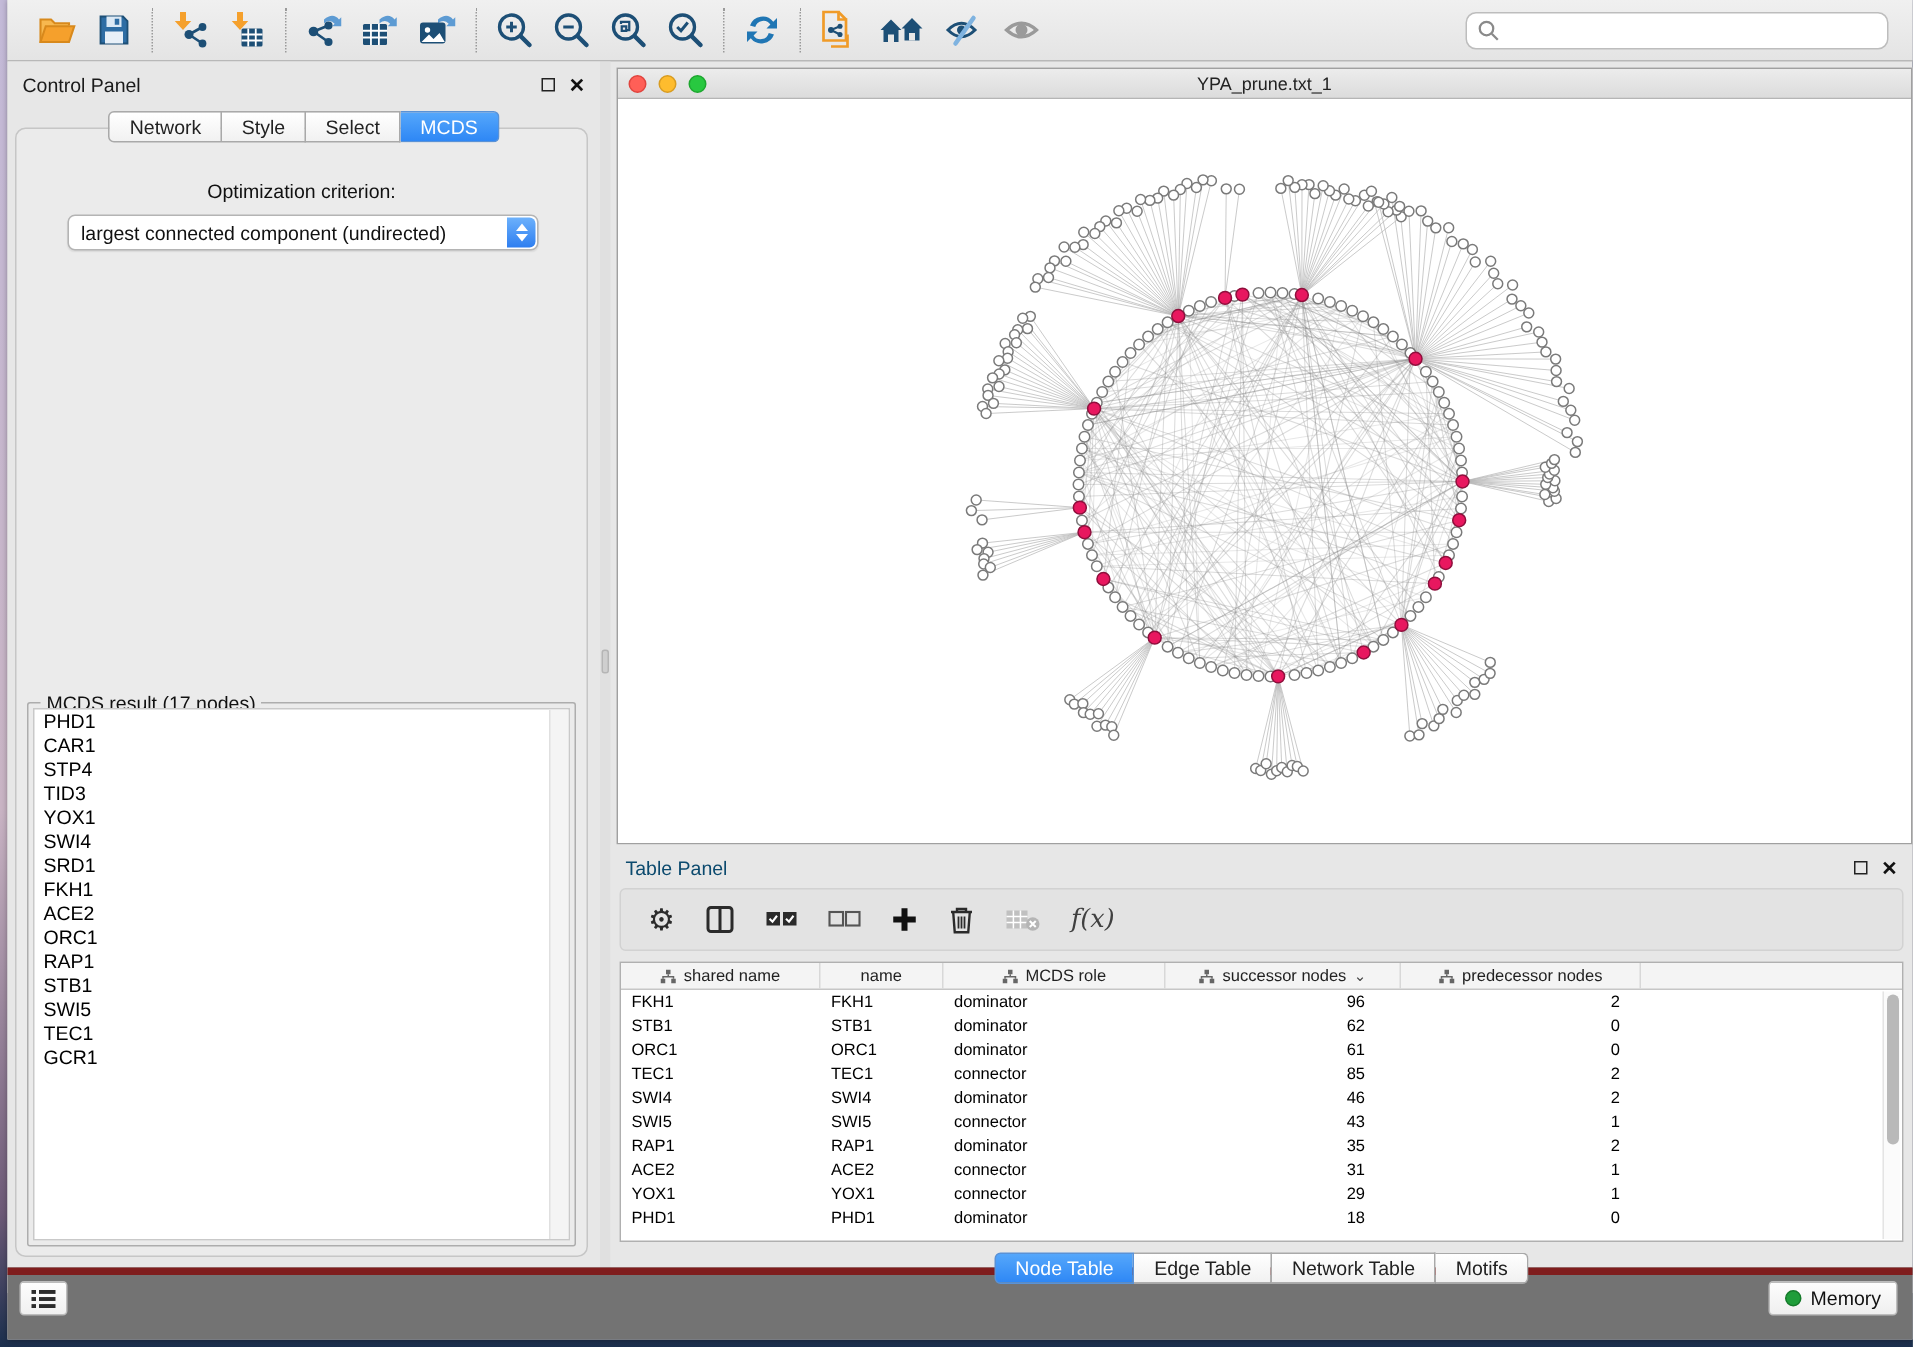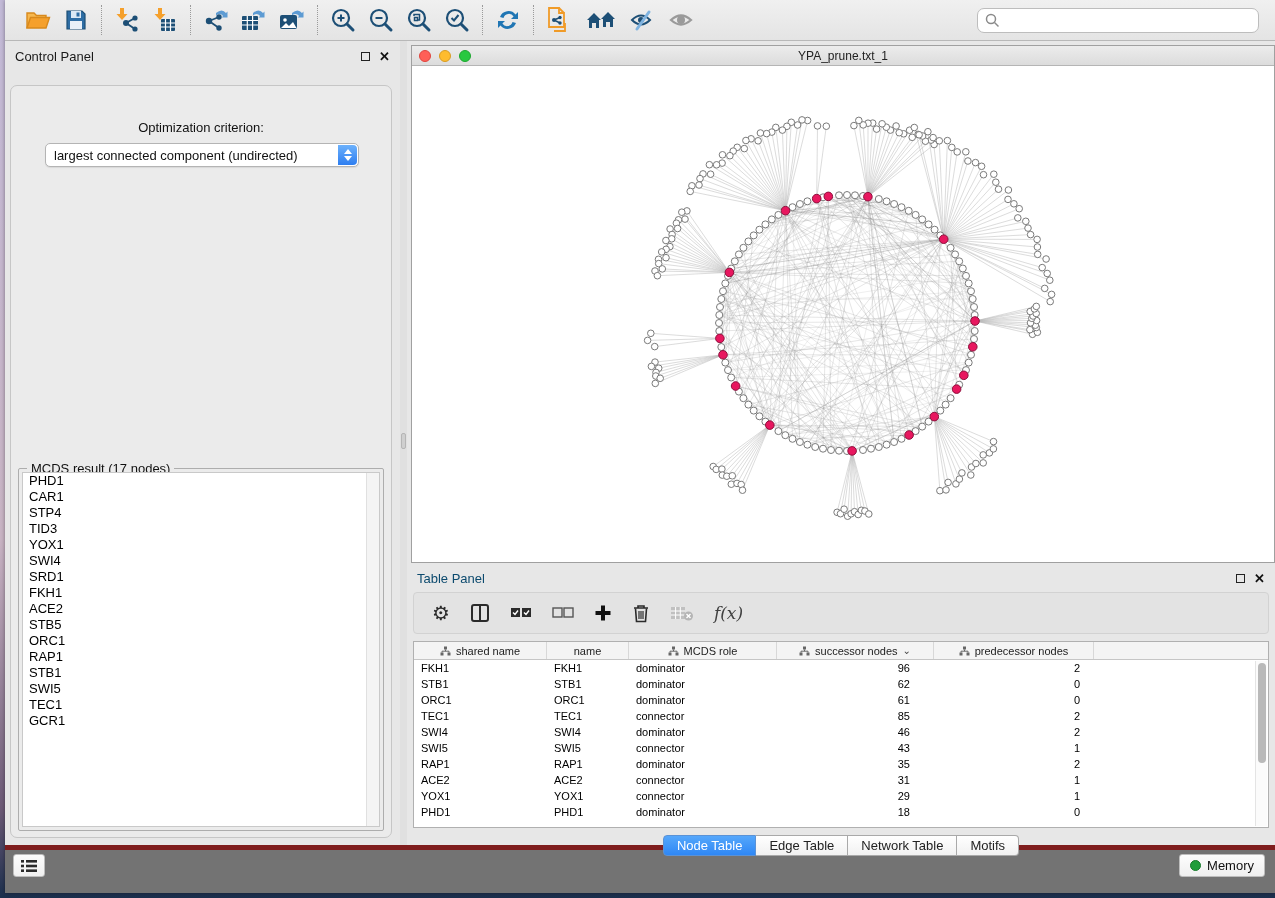--- a/index.html
+++ b/index.html
@@ -281,20 +281,26 @@
   </div>
 
   <div class="control-panel">
     <div class="cp-header">
       <span class="cp-title">Control Panel</span>
       <span class="win-ctrls">
         <span class="float-glyph"></span>
         <span class="close-glyph">✕</span>
       </span>
     </div>
+    <div class="seg-tabs" id="cp-tabs">
+        <div class="seg">Network</div>
+        <div class="seg">Style</div>
+        <div class="seg">Select</div>
+        <div class="seg active">MCDS</div>
+      </div>
     <div class="cp-panel">
       <div class="opt-label">Optimization criterion:</div>
       <div class="opt-select">
         <span>largest connected component (undirected)</span>
         <span class="stepper">
             <span class="tri-up"></span>
             <span class="tri-dn"></span>
           </span>
       </div>
       <div class="result-group">
@@ -303,21 +309,20 @@
           <div class="result-scroll"></div>
         <div class="result-item">PHD1</div>
             <div class="result-item">CAR1</div>
             <div class="result-item">STP4</div>
             <div class="result-item">TID3</div>
             <div class="result-item">YOX1</div>
             <div class="result-item">SWI4</div>
             <div class="result-item">SRD1</div>
             <div class="result-item">FKH1</div>
             <div class="result-item">ACE2</div>
-            <div class="result-item">STB5</div>
             <div class="result-item">ORC1</div>
             <div class="result-item">RAP1</div>
             <div class="result-item">STB1</div>
             <div class="result-item">SWI5</div>
             <div class="result-item">TEC1</div>
             <div class="result-item">GCR1</div>
           </div>
       </div>
     </div>
   </div>

